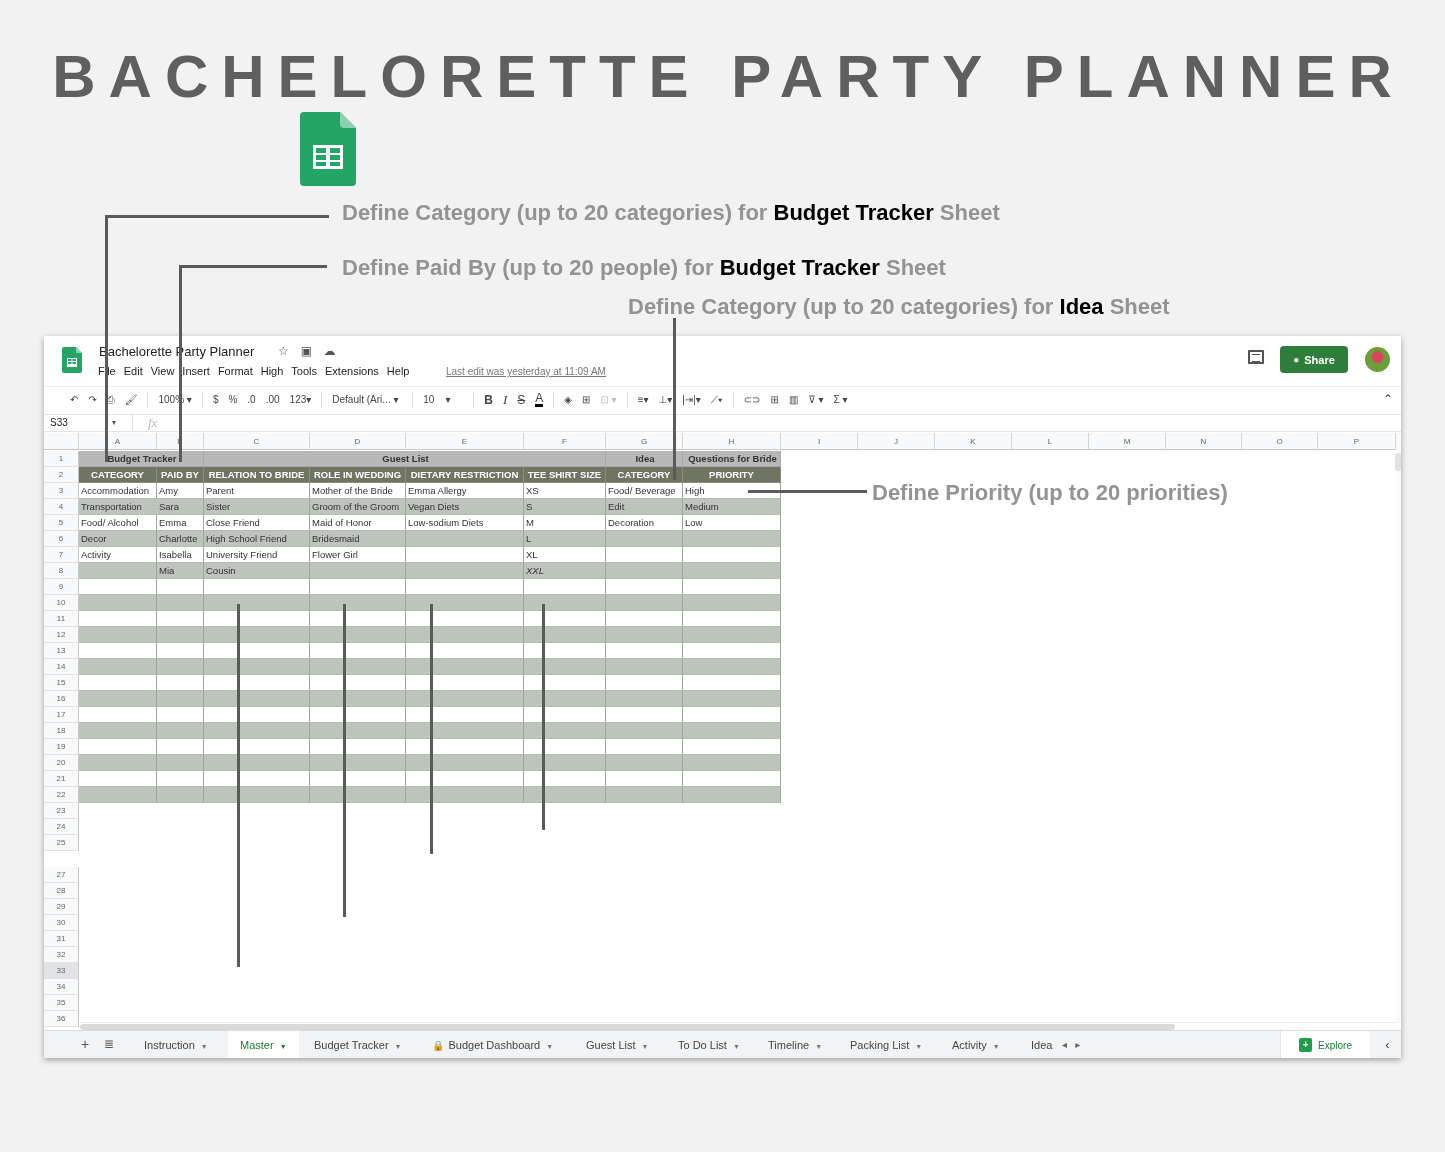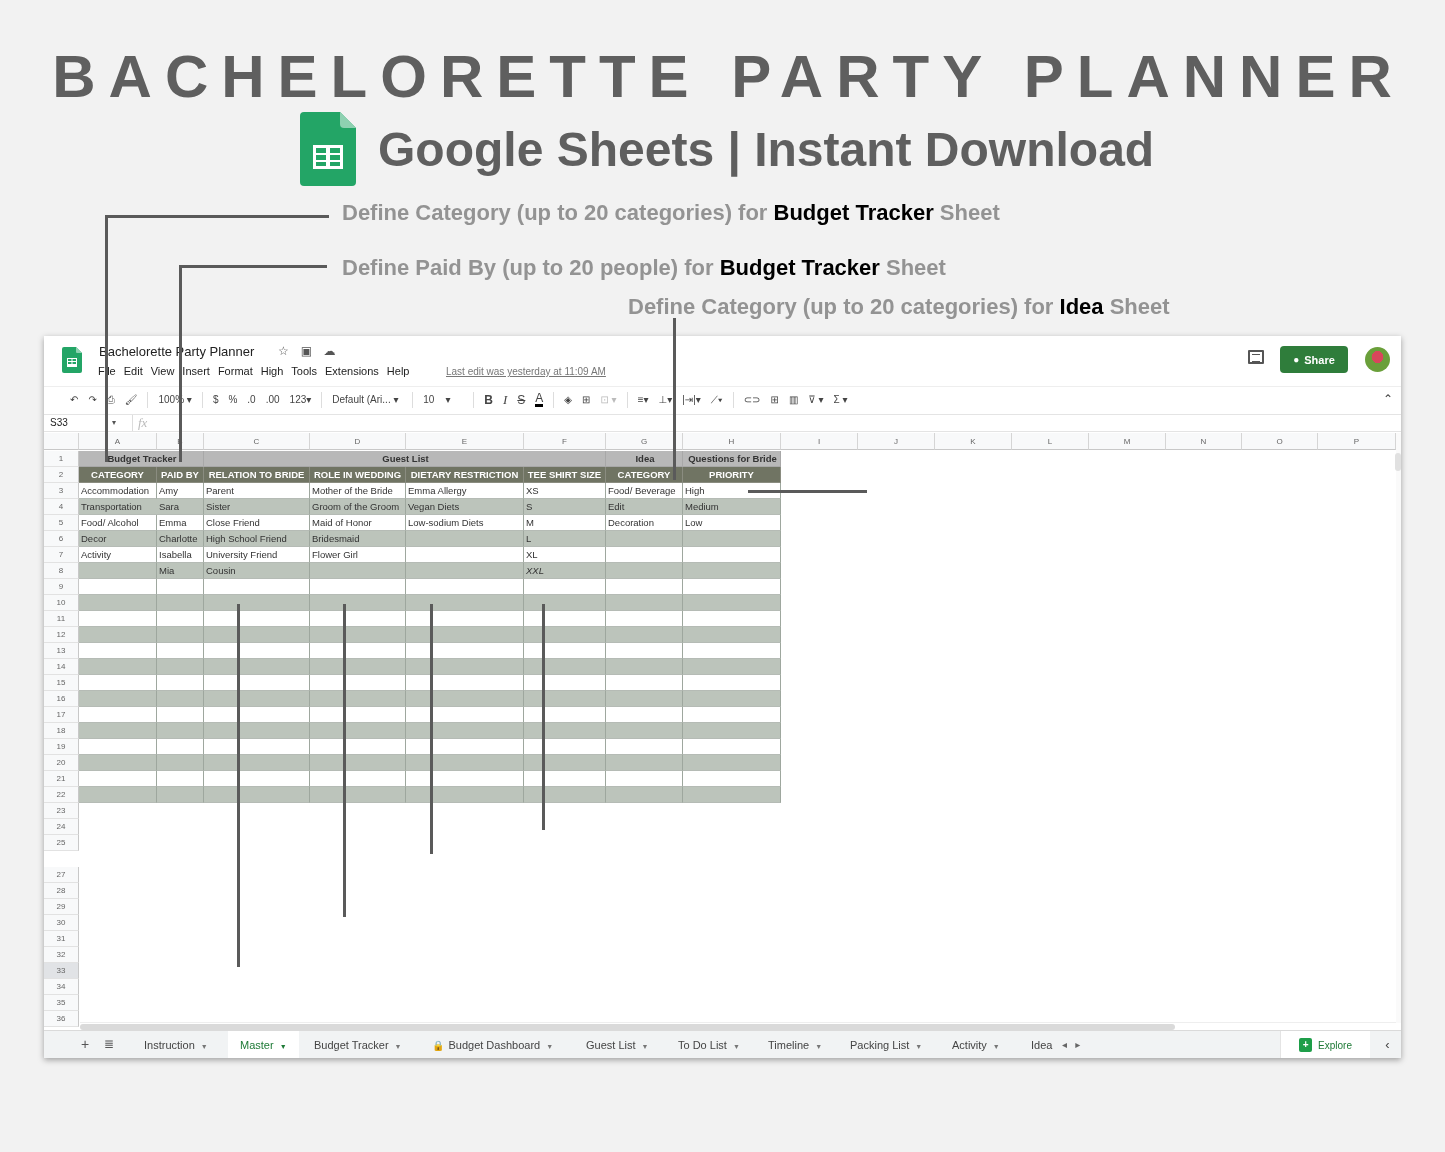--- a/index.html
+++ b/index.html
@@ -43,21 +43,21 @@
   .tb.sep { width: 1px; height: 16px; background: #ddd; margin-right: 10px; }
   .tb.bold { font-weight: bold; font-size: 12px; }
   .tb.italic { font-style: italic; font-family: "Liberation Serif", serif; font-size: 13px; }
   .tb.strike { text-decoration: line-through; font-size: 12px; }
   .tb.underline-a { border-bottom: 3px solid #000; font-size: 12px; line-height: 12px; }
   .collapse-caret { position: absolute; right: 8px; top: 56px; font-size: 12px; color: #444; }
 
   .formula-bar { position: absolute; left: 0; top: 78px; width: 100%; height: 18px; border-top: 1px solid #e4e4e4; border-bottom: 1px solid #e4e4e4; }
   .name-box { position: absolute; left: 6px; top: 2px; font-size: 10px; color: #222; }
   .name-caret { position: absolute; left: 68px; top: 3px; font-size: 8px; color: #555; }
-  .fx { position: absolute; left: 88px; top: 0px; font-size: 13px; color: #bbb; font-style: italic; font-family: "Liberation Serif", serif; border-left: 1px solid #ddd; padding-left: 5px; }
+  .fx { position: absolute; left: 88px; top: 0px; font-size: 13px; color: #bbb; font-style: italic; font-family: "Liberation Serif", serif; border-left: 1px solid #ddd; padding-left: 15px; }
 
   
   .grid { position: absolute; left: 0; top: 97px; width: 1352px; }
   .colhdr { position: absolute; top: 0; height: 17px; background: #f8f9fa; border-right: 1px solid #d5d5d5; border-bottom: 1px solid #c8c8c8;
     font-size: 8px; color: #666; text-align: center; line-height: 17px; }
   .rowhdr { position: absolute; left: 0; width: 35px; height: 16px; background: #f8f9fa; border-bottom: 1px solid #e2e2e2; border-right: 1px solid #c8c8c8;
     font-size: 8px; color: #666; text-align: center; line-height: 16px; }
   .rowhdr.sel { background: #e1e3e6; }
   .cell { position: absolute; height: 16px; font-size: 9.5px; line-height: 16px; padding-left: 2px; overflow: hidden; white-space: nowrap;
     color: #333; border-right: 1px solid #9ea79e; border-bottom: 1px solid #b5bbb5; }
@@ -96,21 +96,20 @@
       <path d="M40 0 L56 16 H44 a4 4 0 0 1 -4 -4z" fill="#8ed1b1"></path>
       <rect x="13" y="33" width="30" height="24" fill="#fff"></rect>
       <rect x="16" y="36" width="10" height="5" fill="#23a566"></rect>
       <rect x="30" y="36" width="10" height="5" fill="#23a566"></rect>
       <rect x="16" y="43" width="10" height="5" fill="#23a566"></rect>
       <rect x="30" y="43" width="10" height="5" fill="#23a566"></rect>
       <rect x="16" y="50" width="10" height="4" fill="#23a566"></rect>
       <rect x="30" y="50" width="10" height="4" fill="#23a566"></rect>
     </svg>
   </div>
-  <div class="subtitle">Google Sheets | Instant Download</div>
 </div>
 
 <div class="callout" style="left:342px; top:200px;">
   <span>Define Category  (up to 20 categories) for </span><span class="em">Budget Tracker</span><span> Sheet</span>
 </div>
 <div class="callout" style="left:342px; top:255px;">
   <span>Define Paid By  (up to 20 people) for </span><span class="em">Budget Tracker</span><span> Sheet</span>
 </div>
 <div class="callout" style="left:628px; top:294px;">
   <span>Define Category (up to 20 categories) for </span><span class="em">Idea</span><span> Sheet</span>
@@ -473,13 +472,14 @@
 <div class="line" style="left:179px; top:265px; width:148px; height:3px;"></div>
 <div class="line" style="left:179px; top:265px; width:3px; height:197px;"></div>
 <div class="line" style="left:673px; top:318px; width:3px; height:162px;"></div>
 <div class="line" style="left:748px; top:490px; width:119px; height:3px;"></div>
 <div class="line" style="left:237px; top:604px; width:3px; height:363px;"></div>
 <div class="line" style="left:343px; top:604px; width:3px; height:313px;"></div>
 <div class="line" style="left:430px; top:604px; width:3px; height:250px;"></div>
 <div class="line" style="left:542px; top:604px; width:3px; height:226px;"></div>
 
 <div class="callout" style="left:872px; top:480px;">
+  <div><span>Define Priority (up to 20 priorities)</span></div>
 </div>
 
 </body></html>

